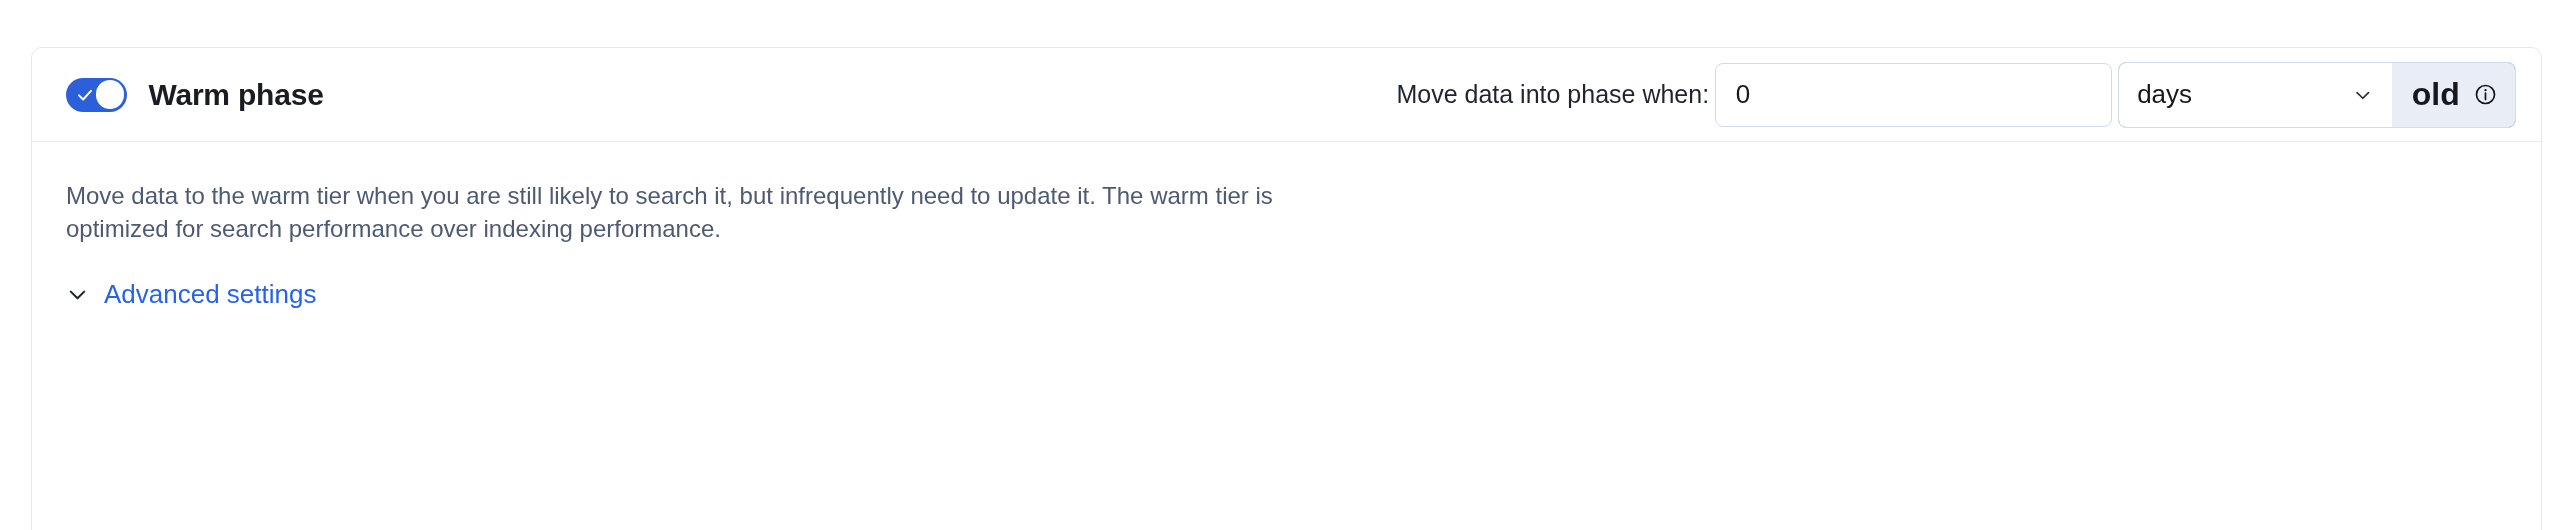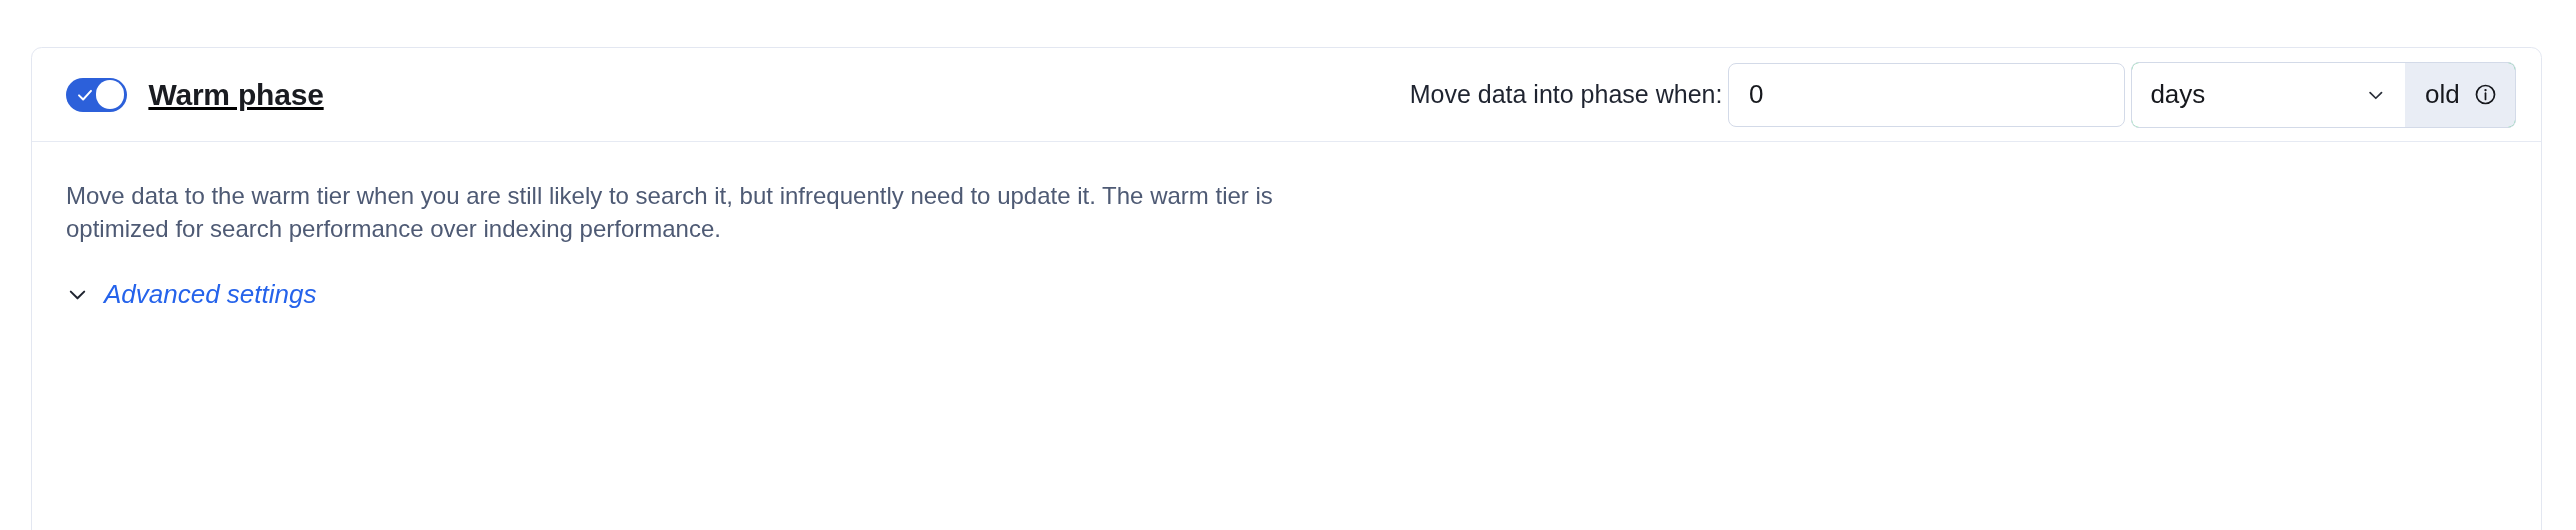--- a/index.html
+++ b/index.html
@@ -36,21 +36,20 @@
     border-bottom: 1.8px solid #e6eaf3;
     display: flex;
     align-items: center;
     padding: 0 25px 0 34px;
   }
 
   .header-left {
     display: flex;
     align-items: center;
     gap: 21.4px;
-    text-decoration: underline;
   }
 
   
   .switch {
     position: relative;
     width: 61px;
     height: 34px;
     border-radius: 17px;
     background: #2c60da;
     flex: 0 0 auto;
@@ -144,22 +143,22 @@
     height: 19.6px;
   }
   .unit-append {
     display: flex;
     align-items: center;
     gap: 14.3px;
     background: #e9edf5;
     padding: 0 18px 0 19.6px;
   }
   .unit-append .old-text {
-    font-size: 26px;
-    font-weight: 400;
+    font-size: 32px;
+    font-weight: 700;
     color: #16181d;
   }
   .info-icon {
     width: 23px;
     height: 23px;
     display: block;
     cursor: pointer;
   }
 
   
@@ -181,21 +180,20 @@
     align-items: center;
     margin-top: 34px;
   }
 
   .adv-link {
     display: inline-flex;
     align-items: center;
     gap: 15px;
     text-decoration: none;
     cursor: pointer;
-    font-style: italic;
   }
   .adv-link .chev-dark {
     width: 23px;
     height: 23px;
     display: block;
   }
   .adv-link .adv-text {
     font-size: 26px;
     color: #2563eb;
   }

